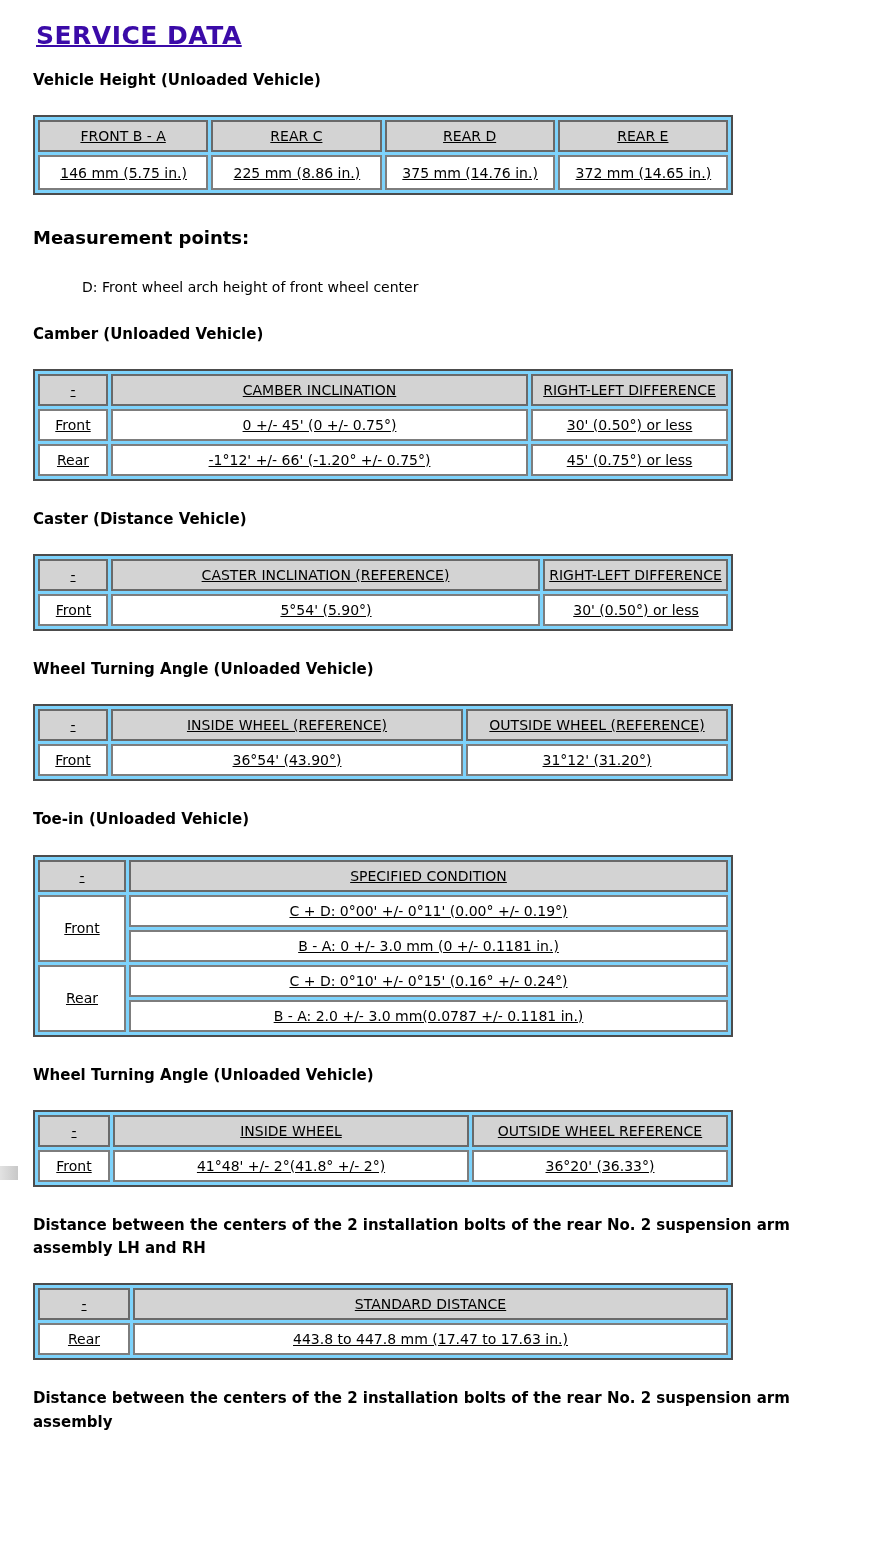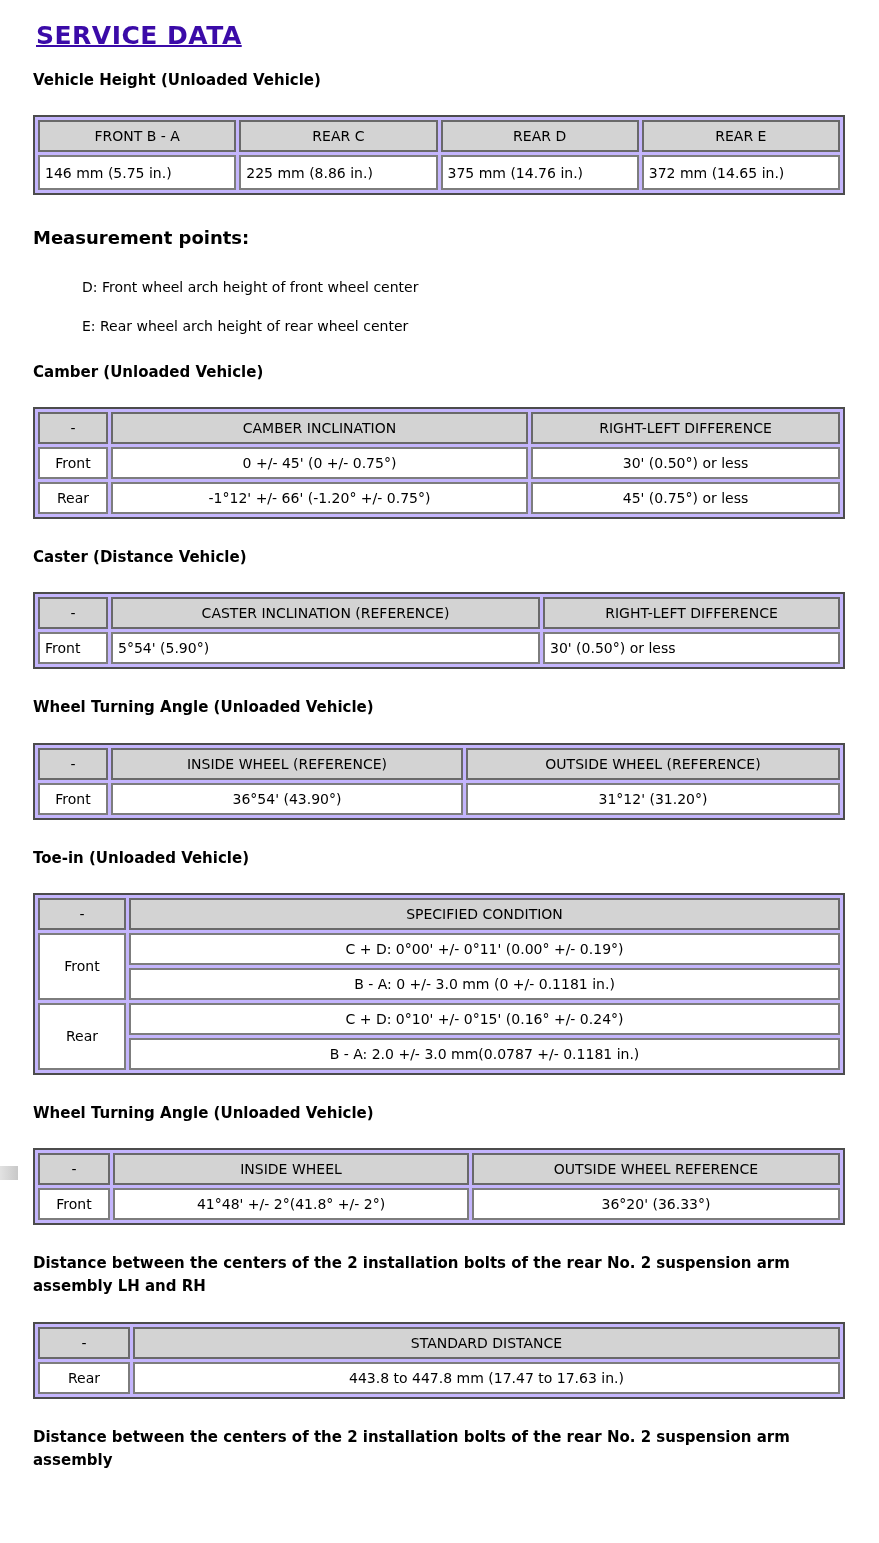--- a/index.html
+++ b/index.html
@@ -37,24 +37,25 @@
   .mp-list { margin: 0 0 3px 0; }
   .mp-item {
     font-size: 14px;
     margin: 0 0 23px 49px;
     line-height: 1.1;
   }
   table.svc-table {
     border-collapse: separate;
     border-spacing: 3px;
     border: 2px solid #4c4c4c;
-    background: #c4b5fd;
-    width: 812px;
+    background: #7dd3fc;
+    width: 700px;
     table-layout: fixed;
     margin: 0 0 27px 0;
+    text-decoration: underline;
   }
   table.svc-table th {
     background: #d3d3d3;
     border: 2px solid #696969;
     font-weight: normal;
     font-size: 14px;
     height: 26px;
     padding: 1px 4px;
     text-align: center;
     vertical-align: middle;
@@ -64,21 +65,21 @@
     background: #ffffff;
     border: 2px solid #7d7d7d;
     font-size: 14px;
     height: 26px;
     padding: 1px 4px;
     text-align: center;
     vertical-align: middle;
     overflow: hidden;
   }
   table.svc-table td.tall { height: 29px; }
-  table.svc-table td.left { text-align: left; padding-left: 5px; }
+  table.svc-table td.left { text-align: center; padding-left: 5px; }
   .scroll-artifact {
     position: absolute;
     left: 0;
     top: 1166px;
     width: 18px;
     height: 14px;
     background: linear-gradient(to right, #e2e2e2, #c8c8c8);
   }
 </style>
 </head>
@@ -110,21 +111,20 @@
     <td class="left tall">375 mm (14.76 in.)</td>
     <td class="left tall">372 mm (14.65 in.)</td>
   </tr>
 </tbody>
   </table>
 
 <h2 class="section-heading big">Measurement points:</h2>
 
 <div class="mp-list">
   <div class="mp-item">D: Front wheel arch height of front wheel center</div>
-  <div class="mp-item">E: Rear wheel arch height of rear wheel center</div>
 </div>
 
 <h2 class="section-heading">Camber (Unloaded Vehicle)</h2>
 
 <table class="svc-table">
   <colgroup>
       <col style="width:70px">
       <col style="width:417px">
       <col>
     </colgroup>

